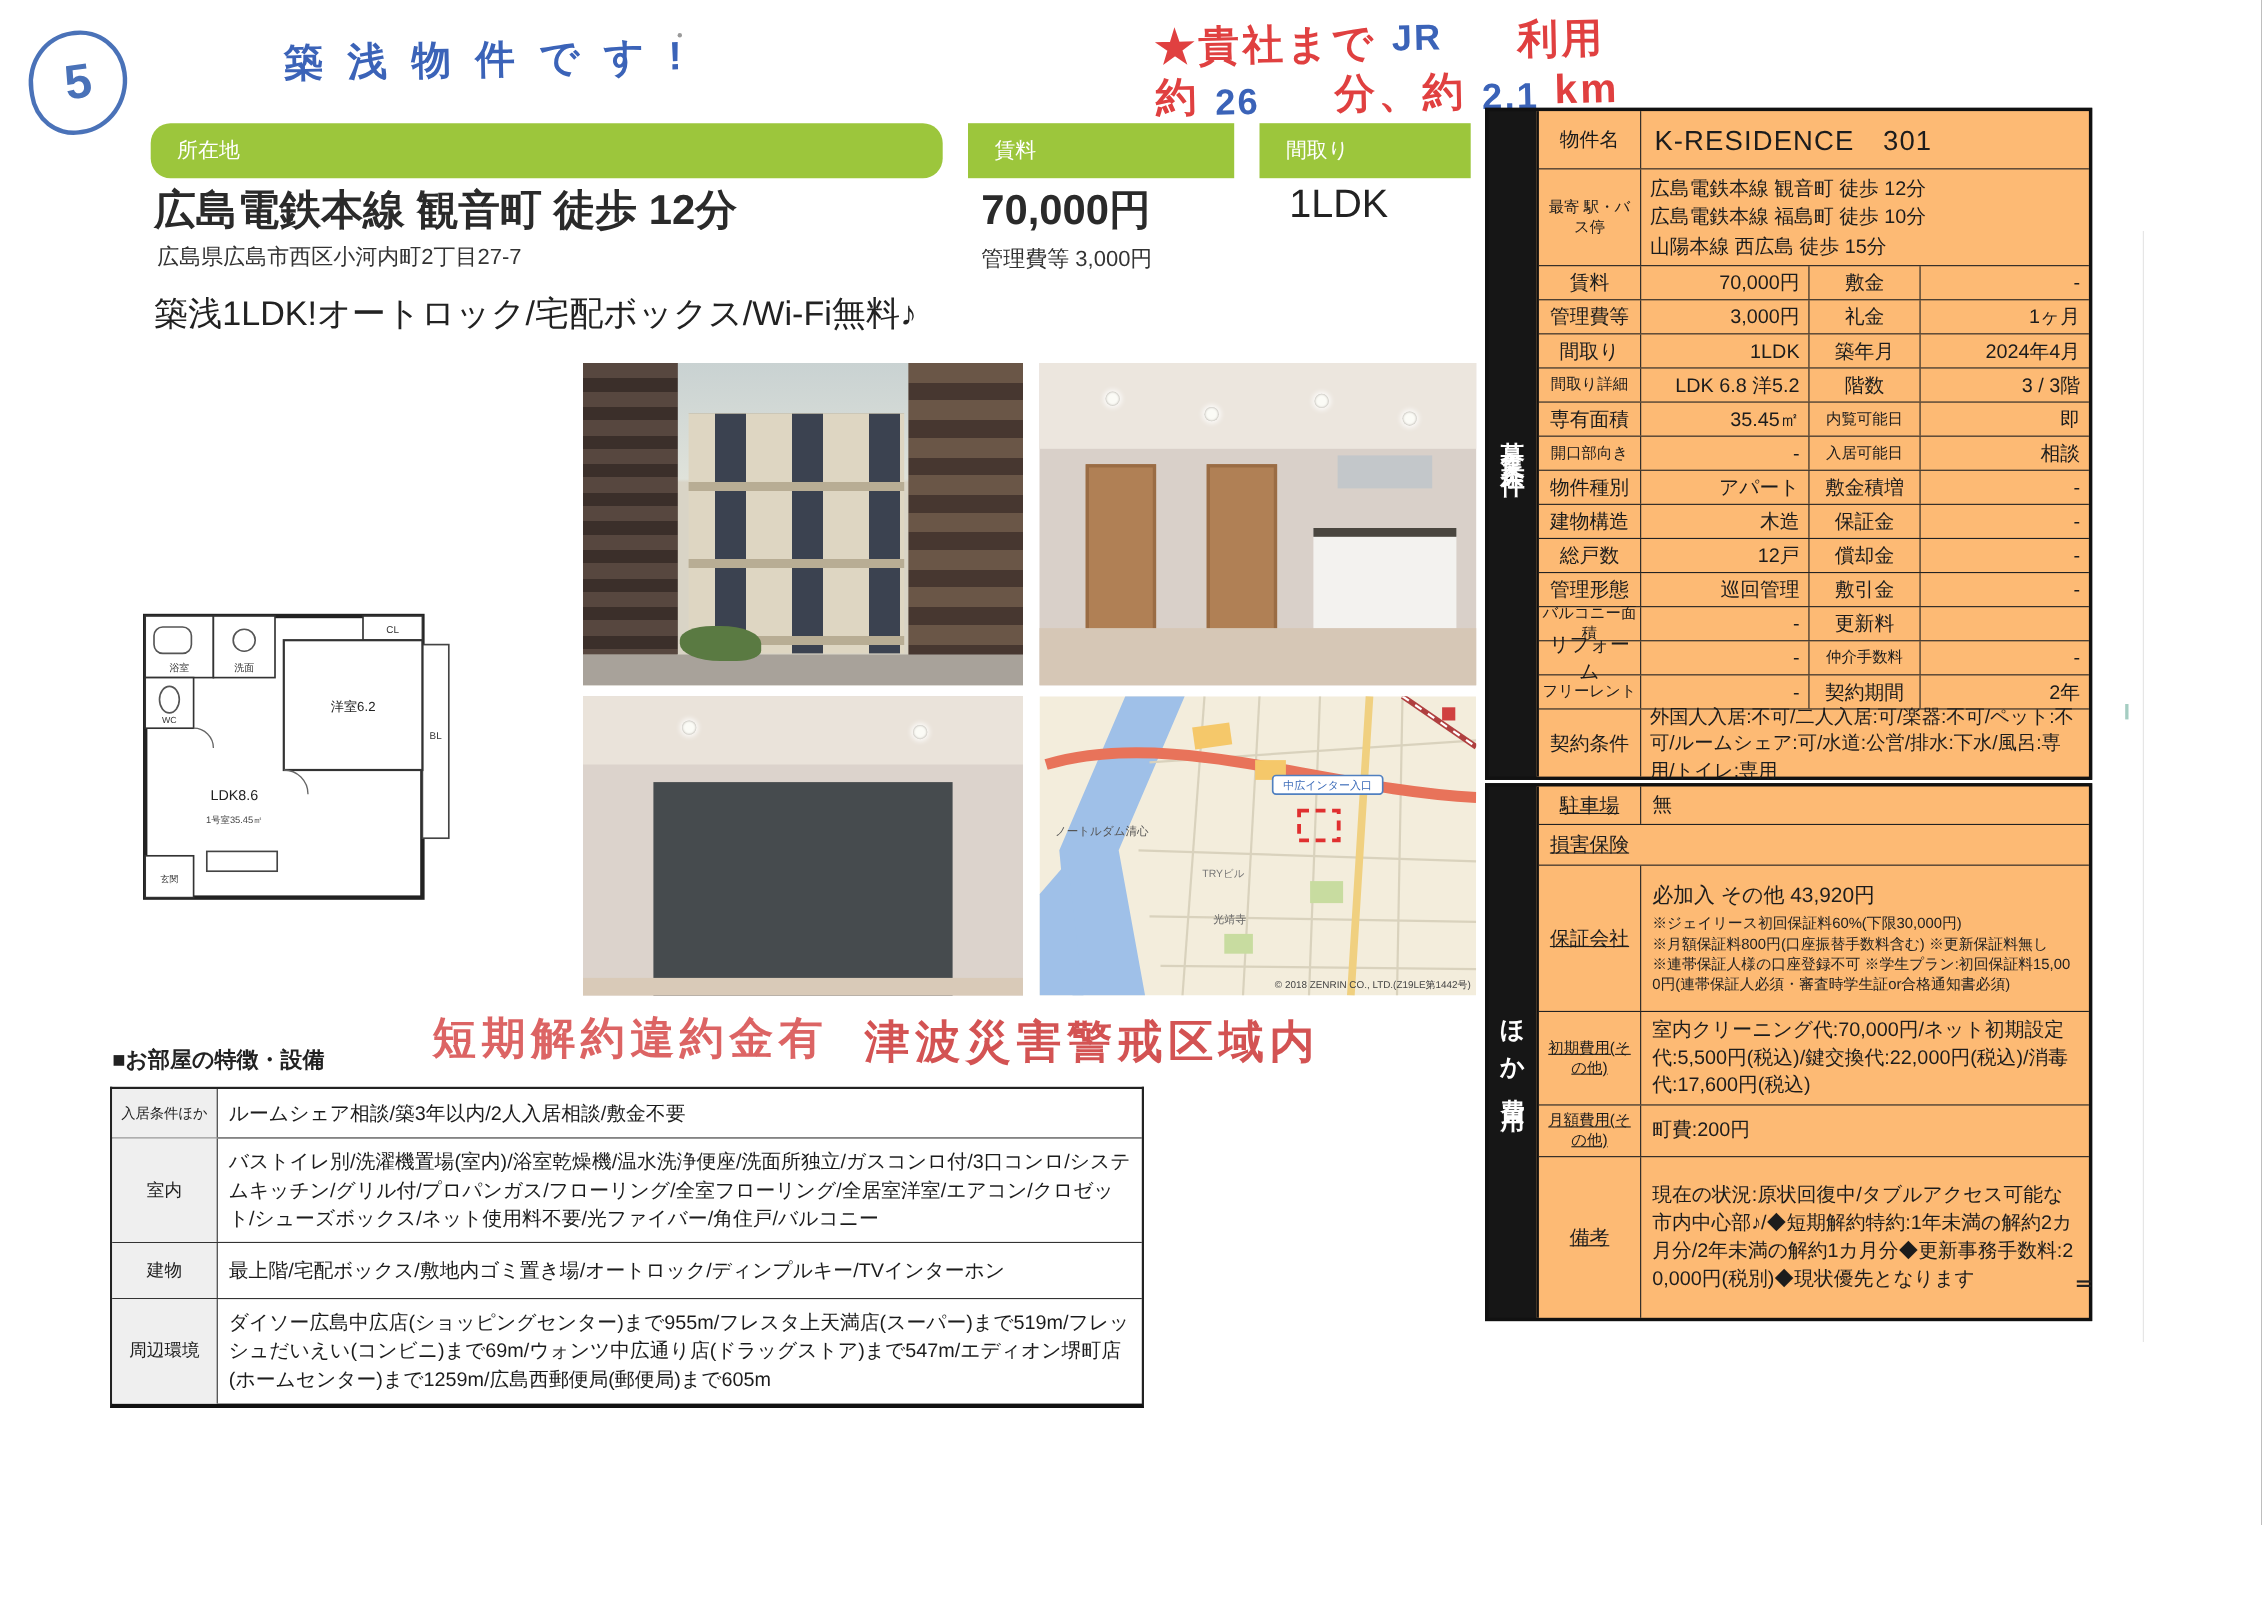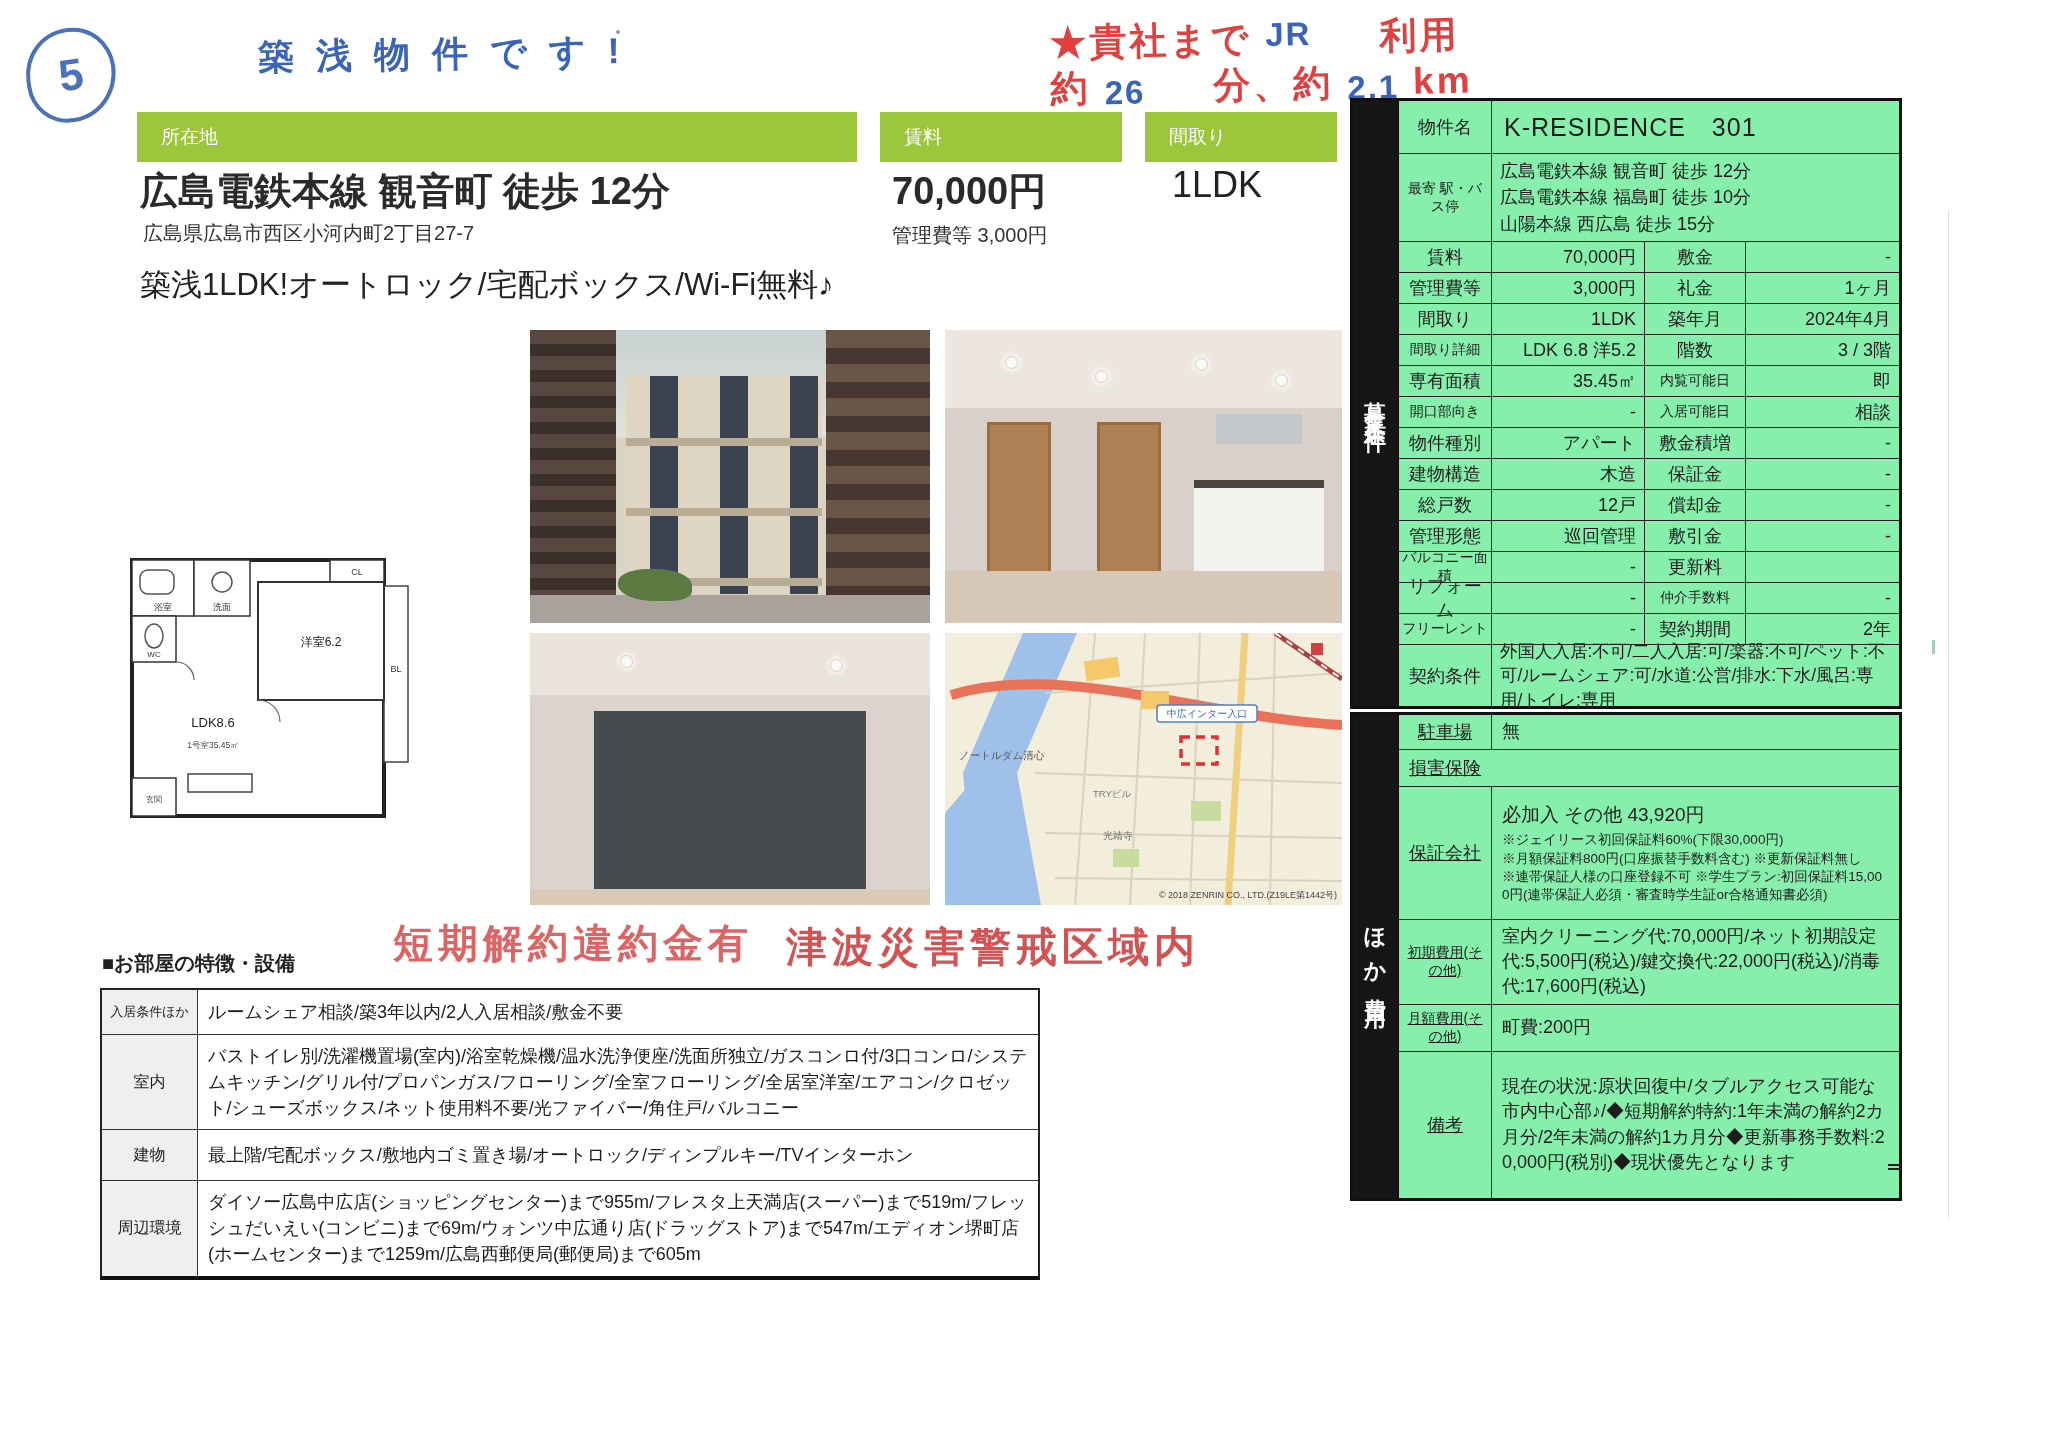--- a/index.html
+++ b/index.html
@@ -80,21 +80,21 @@
   .feat .fval{flex:1;font-size:18px;line-height:1.45;padding:8px 10px;box-sizing:border-box;
      word-break:break-all;display:flex;align-items:center;}
   .h46{min-height:44px;} .h84{min-height:82px;} .h52{min-height:50px;} .h72{min-height:70px;}
 
   
   .block{display:flex;background:#111;border:3px solid #111;box-sizing:border-box;}
   .block1{left:1350px;top:98px;width:552px;}
   .block2{left:1350px;top:712px;width:552px;}
   .sideband{width:44px;background:#161616;color:#fff;display:flex;align-items:center;justify-content:center;}
   .sideband span{writing-mode:vertical-rl;letter-spacing:10px;font-size:22px;font-weight:bold;}
-  .rtable{background:#86efac;flex:1;display:flex;flex-direction:column;border-left:2px solid #111;}
+  .rtable{background:#fdba74;flex:1;display:flex;flex-direction:column;border-left:2px solid #111;}
   .rrow{display:flex;border-top:1.5px solid #222;box-sizing:border-box;}
   .rrow:first-child{border-top:none;}
   .rcell{box-sizing:border-box;border-left:1.5px solid #222;display:flex;align-items:center;
      font-size:18px;padding:2px 8px;word-break:break-all;}
   .rcell:first-child{border-left:none;}
   .rlab{justify-content:center;text-align:center;padding:2px 2px;}
   .rlab.sm{font-size:14px;}
   .w93{width:92px;min-width:92px;} .w154{width:153px;min-width:153px;}
   .w102{width:101px;min-width:101px;} .w158{flex:1;}
   .rval-r{justify-content:flex-end;text-align:right;}
@@ -139,21 +139,21 @@
     </div>
     <div class="row">
       <span class="hw-red">約</span>
       <span class="hw-blue dn">26</span>
       <span class="hw-red gap-l">分、約</span>
       <span class="hw-blue dn">2.1</span>
       <span class="hw-red">km</span>
     </div>
   </div>
 
-  <div class="abs gbar" style="left:137px;top:112px;width:720px;">
+  <div class="abs gbar" style="left:137px;top:112px;width:720px;border-radius:18px;">
     <span>所在地</span>
   </div>
   <div class="abs gbar" style="left:880px;top:112px;width:242px;">
     <span>賃料</span>
   </div>
   <div class="abs gbar" style="left:1145px;top:112px;width:192px;">
     <span>間取り</span>
   </div>
 
   <div class="abs station">広島電鉄本線 観音町 徒歩 12分</div>

